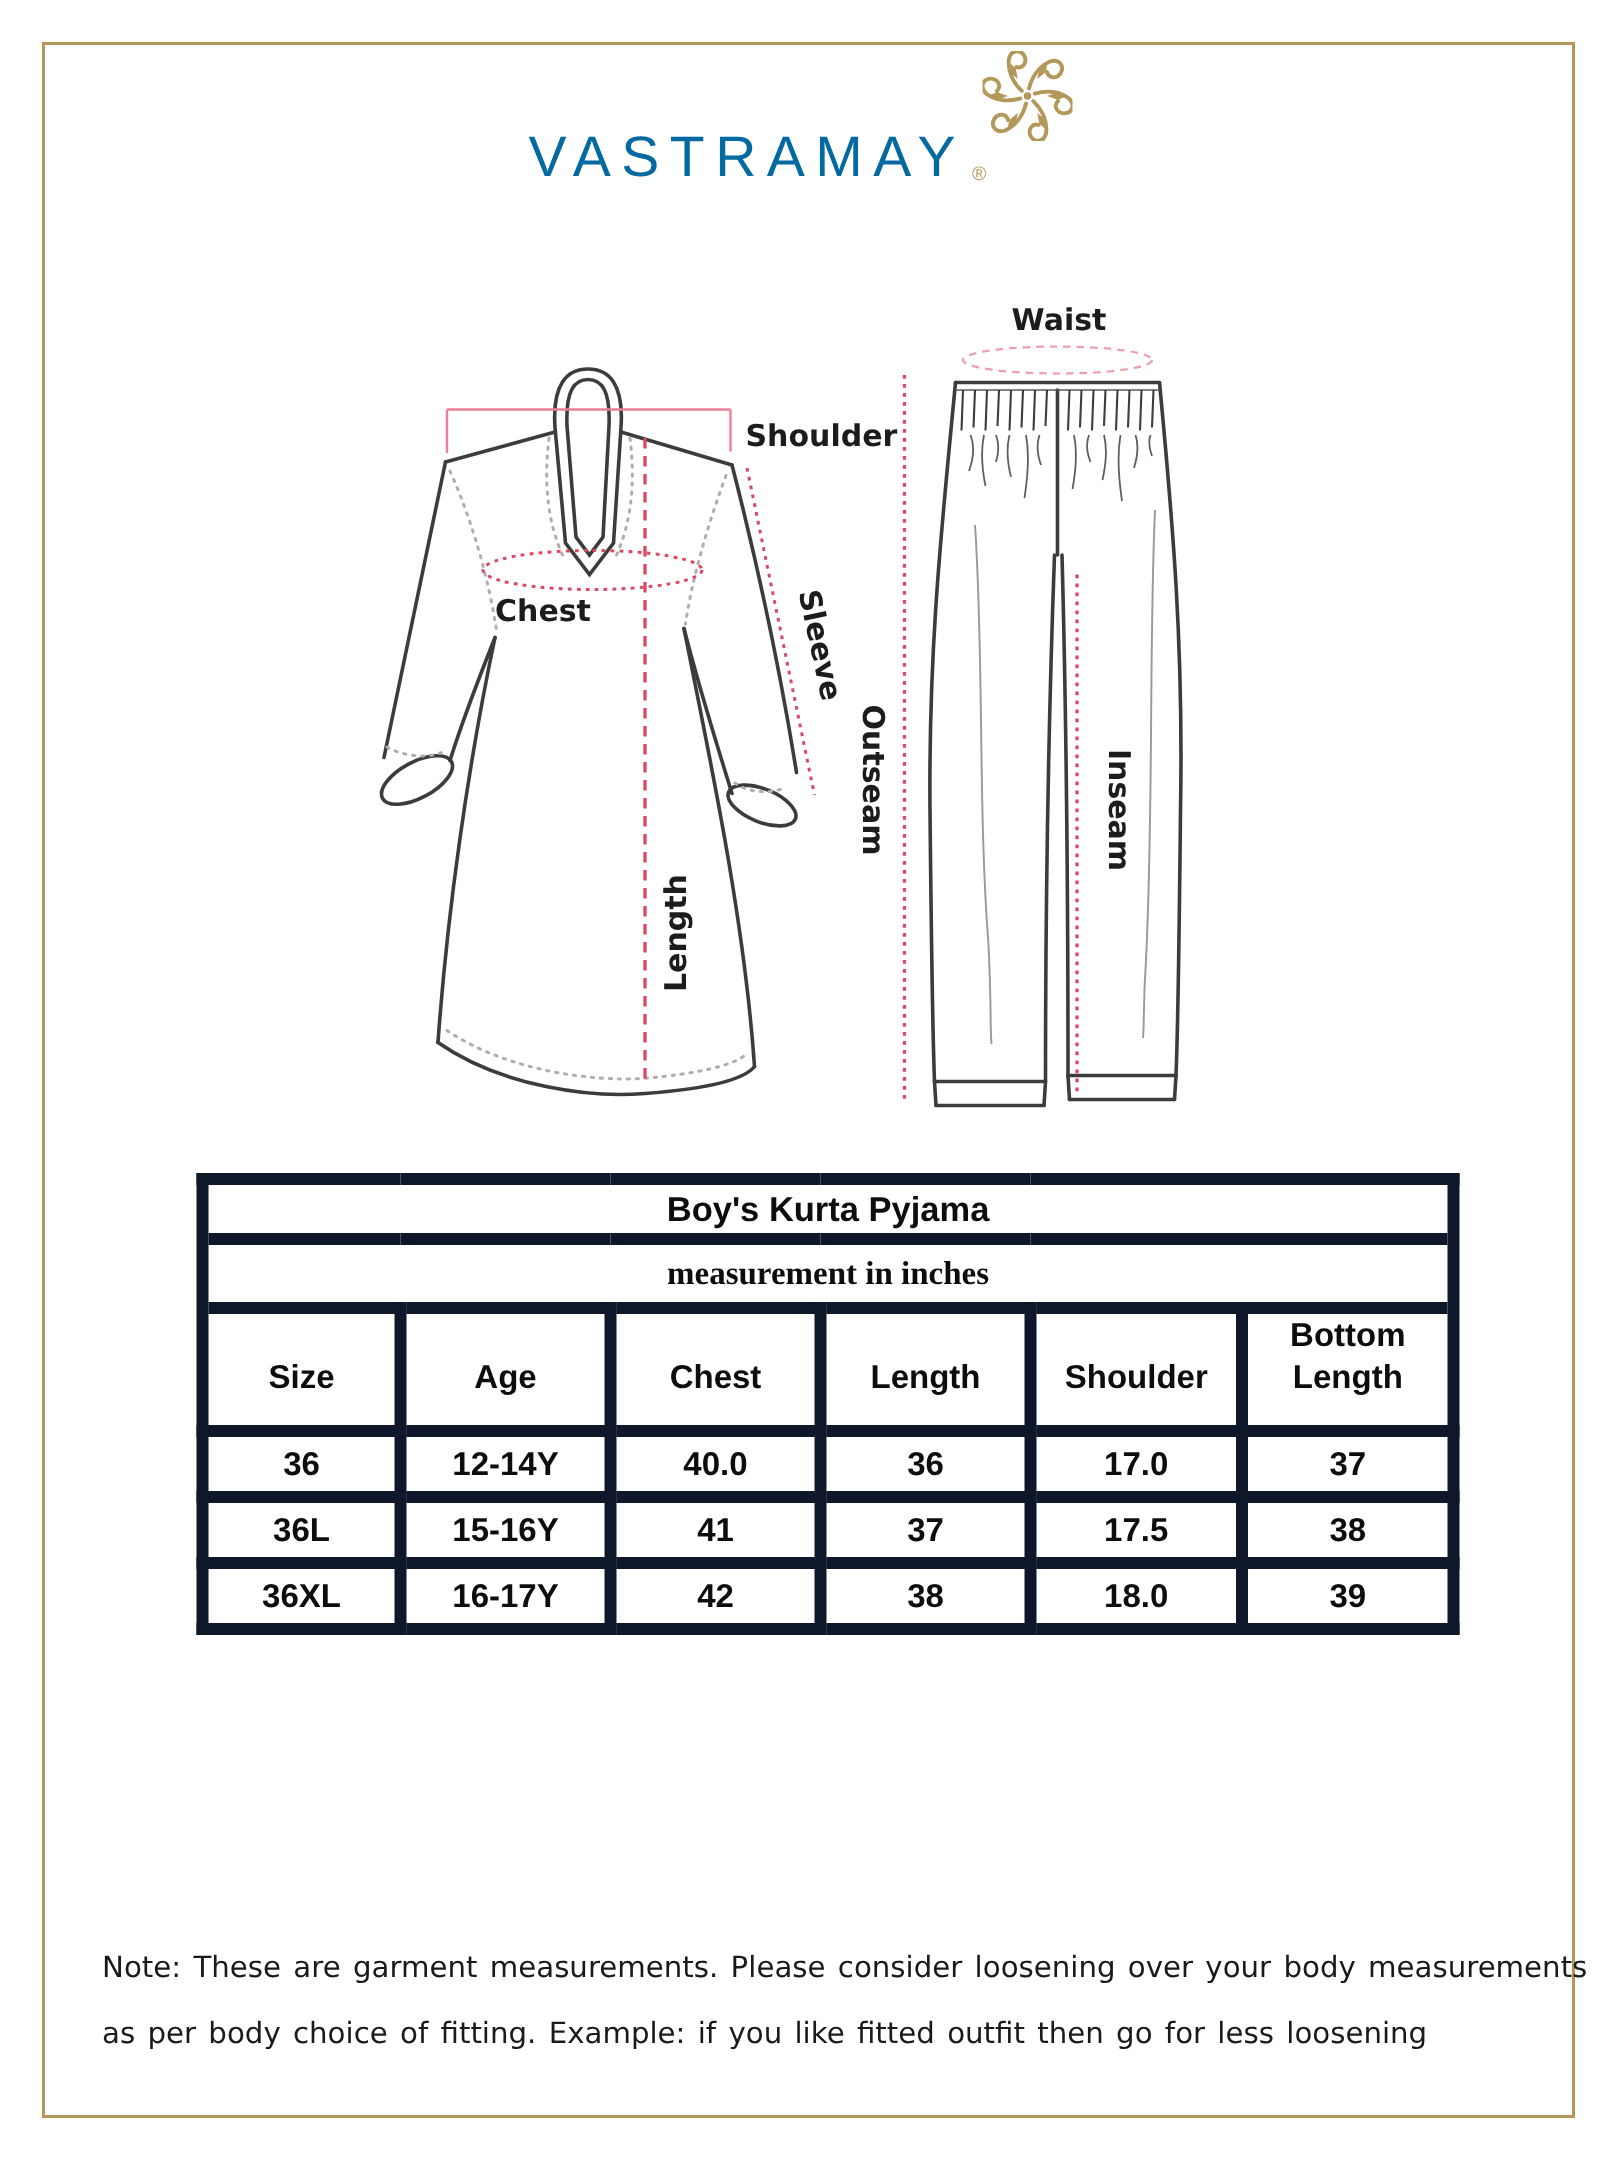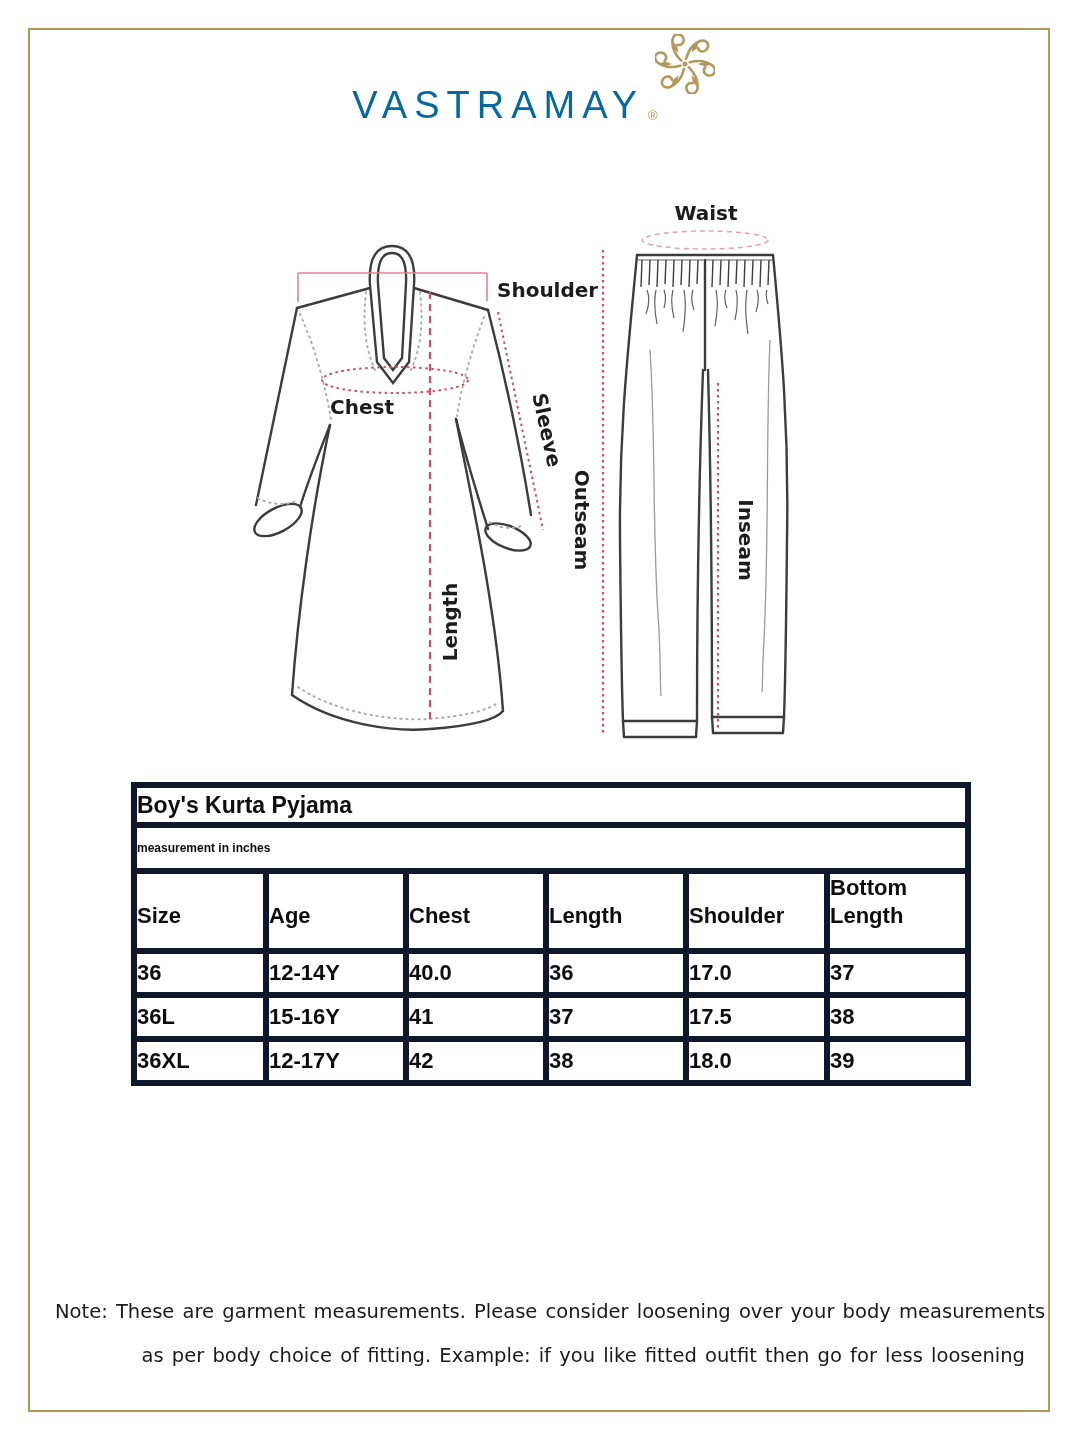--- a/index.html
+++ b/index.html
@@ -13,32 +13,32 @@
   .brand-name{font-size:38px;letter-spacing:7px;color:#0369a1;font-weight:400;
               font-family:"Liberation Sans",sans-serif;white-space:nowrap;}
   .brand-reg{font-size:13px;color:#b3985a;margin-left:4px;padding-bottom:4px;}
   .ornament{position:absolute;left:655px;top:34px;width:60px;height:60px;}
   
   .diagram{position:absolute;left:140px;top:180px;width:800px;height:600px;}
   .diagram text{font-family:"DejaVu Sans",sans-serif;font-size:20px;font-weight:bold;fill:#1c1c1c;}
   
   .size-table{position:absolute;left:131px;top:782px;width:834px;border-collapse:collapse;
               table-layout:fixed;border:3px solid #121212;color:#0d0d0d;}
-  .size-table td,.size-table th{border:6px solid #0f172a;text-align:left;padding:0;}
+  .size-table td,.size-table th{border:8px solid #0f172a;text-align:center;padding:0;}
   .row-title{height:40px;}
   .row-title td{font-size:23px;font-weight:bold;border-bottom-width:4px;}
   .row-subtitle{height:46px;}
-  .row-subtitle td{font-size:12px;font-weight:bold;border-bottom-width:3px;}
+  .row-subtitle td{font-size:22px;font-weight:bold;border-bottom-width:3px;font-family:Liberation Serif, serif;}
   .row-head{height:74px;}
   .row-head th{font-size:22px;font-weight:bold;vertical-align:bottom;
                padding-bottom:19px;line-height:1.25;}
   .row-data{height:44px;}
   .row-data td{font-size:22px;font-weight:bold;vertical-align:middle;}
   
-  .note{position:absolute;left:55px;top:1290px;width:970px;text-align:right;
+  .note{position:absolute;left:68px;top:1290px;width:970px;text-align:left;
         font-family:"DejaVu Sans",sans-serif;font-size:19.5px;line-height:44px;
         color:#1a1a1a;word-spacing:2px;}
   .note div{white-space:nowrap;}
 </style>
 </head>
 <body>
 
 <div class="page">
 
   <div class="gold-frame"></div>
@@ -193,21 +193,21 @@
     <tr class="row-data">
       <td>36L</td>
       <td>15-16Y</td>
       <td>41</td>
       <td>37</td>
       <td>17.5</td>
       <td>38</td>
     </tr>
     <tr class="row-data">
       <td>36XL</td>
-      <td>12-17Y</td>
+      <td>16-17Y</td>
       <td>42</td>
       <td>38</td>
       <td>18.0</td>
       <td>39</td>
     </tr>
   </tbody>
     </table>
 
   <div class="note">
     <div>Note: These are garment measurements. Please consider loosening over your body measurements</div>

